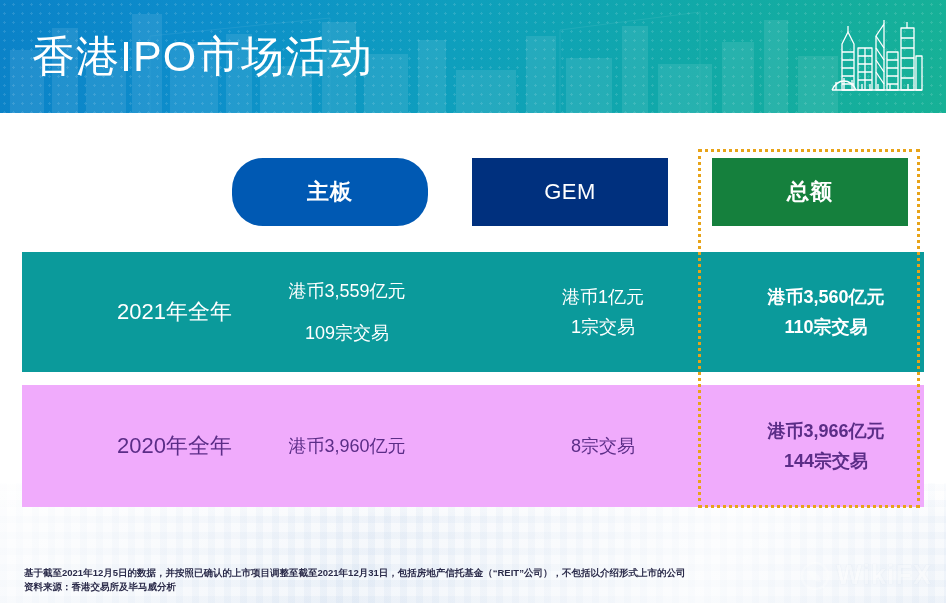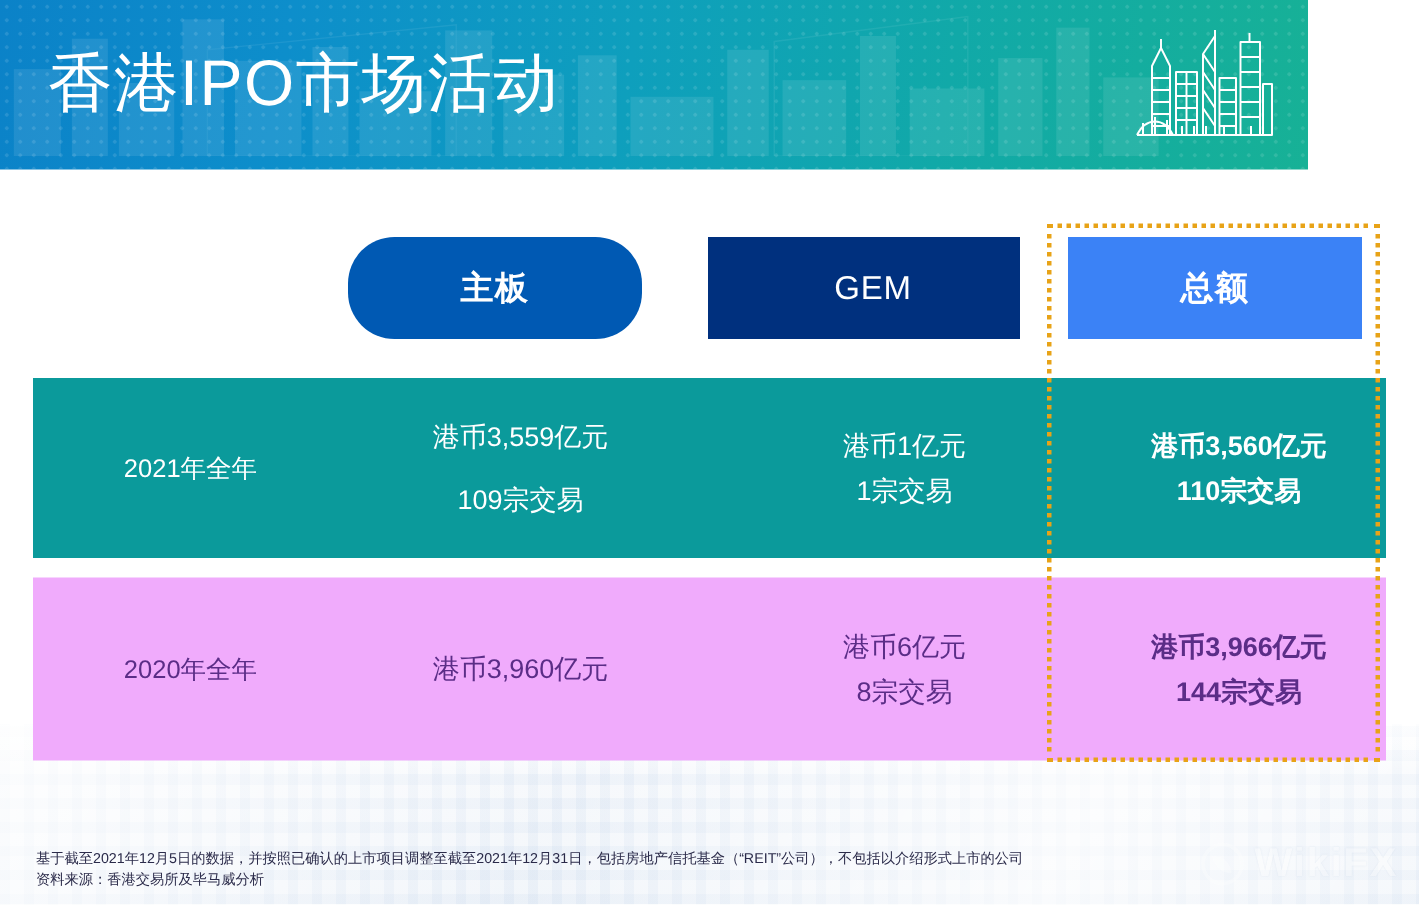--- a/index.html
+++ b/index.html
@@ -54,21 +54,21 @@
     bottom: 88px;
     height: 60px;
     background: linear-gradient(180deg, #ffffff 0%, rgba(255,255,255,0.0) 100%);
     pointer-events: none;
   }
 
   
   .banner {
     position: absolute;
     top: 0; left: 0;
-    width: 872px;
+    width: 946px;
     height: 113px;
     background: linear-gradient(100deg, #0b82c8 0%, #0d8ecb 22%, #0e9fbd 48%, #11a9a8 72%, #17b196 100%);
     overflow: hidden;
   }
   .banner-city {
     position: absolute;
     inset: 0;
     opacity: 0.20;
   }
   .banner-dots {
@@ -117,22 +117,22 @@
     height: 68px;
     display: flex;
     align-items: center;
     justify-content: center;
     color: #ffffff;
     font-size: 22px;
     font-weight: 700;
     letter-spacing: 1px;
   }
   .col-head.main  { left: 232px; width: 196px; background: #0059b3; border-radius: 31px; }
-  .col-head.gem   { left: 472px; width: 196px; background: #00307e; font-weight: 400; letter-spacing: 0.5px; padding-left: 12px;}
-  .col-head.total { left: 712px; width: 196px; background: #3b82f6; }
+  .col-head.gem   { left: 472px; width: 196px; background: #00307e; font-weight: 400; letter-spacing: 0.5px;}
+  .col-head.total { left: 712px; width: 196px; background: #15803d; }
 
   .highlight-box {
     position: absolute;
     left: 698px;
     top: 36px;
     width: 222px;
     height: 359px;
     border: 3px dotted #e8a317;
     box-sizing: border-box;
     pointer-events: none;
@@ -161,23 +161,23 @@
     height: 100%;
     display: flex;
     flex-direction: column;
     align-items: center;
     justify-content: center;
     text-align: center;
   }
   .cell.label {
     left: 0;
     width: 210px;
-    align-items: center;
+    align-items: flex-end;
     box-sizing: border-box;
-    font-size: 17px;
+    font-size: 22px;
     font-weight: 400;
   }
   .cell.c-main  { left: 210px; width: 230px; gap: 12px; }
   .cell.c-gem   { left: 466px; width: 230px; }
   .cell.c-total { left: 690px; width: 212px; }
 
   .cell .v1, .cell .v2 {
     font-size: 18px;
     line-height: 30px;
     white-space: nowrap;
@@ -189,20 +189,21 @@
 
   
   .footnotes {
     position: absolute;
     left: 24px;
     top: 566px;
     width: 700px;
     color: #2b2b4a;
     font-size: 9.5px;
     line-height: 14px;
+    font-weight: bold;
   }
   .footnotes div { white-space: nowrap; }
 
   
   .watermark {
     position: absolute;
     right: 14px;
     bottom: 12px;
     display: flex;
     align-items: center;
@@ -324,21 +325,20 @@
     </div>
 
     <div class="row row-2020">
       <div class="cell label">
         <span>2020年全年</span>
       </div>
       <div class="cell c-main">
         <span class="v1">港币3,960亿元</span>
       </div>
       <div class="cell c-gem">
-        <span class="v1">港币6亿元</span>
         <span class="v2">8宗交易</span>
       </div>
       <div class="cell c-total">
         <span class="v1">港币3,966亿元</span>
         <span class="v2">144宗交易</span>
       </div>
     </div>
   </div>
 
   <div class="footnotes">

